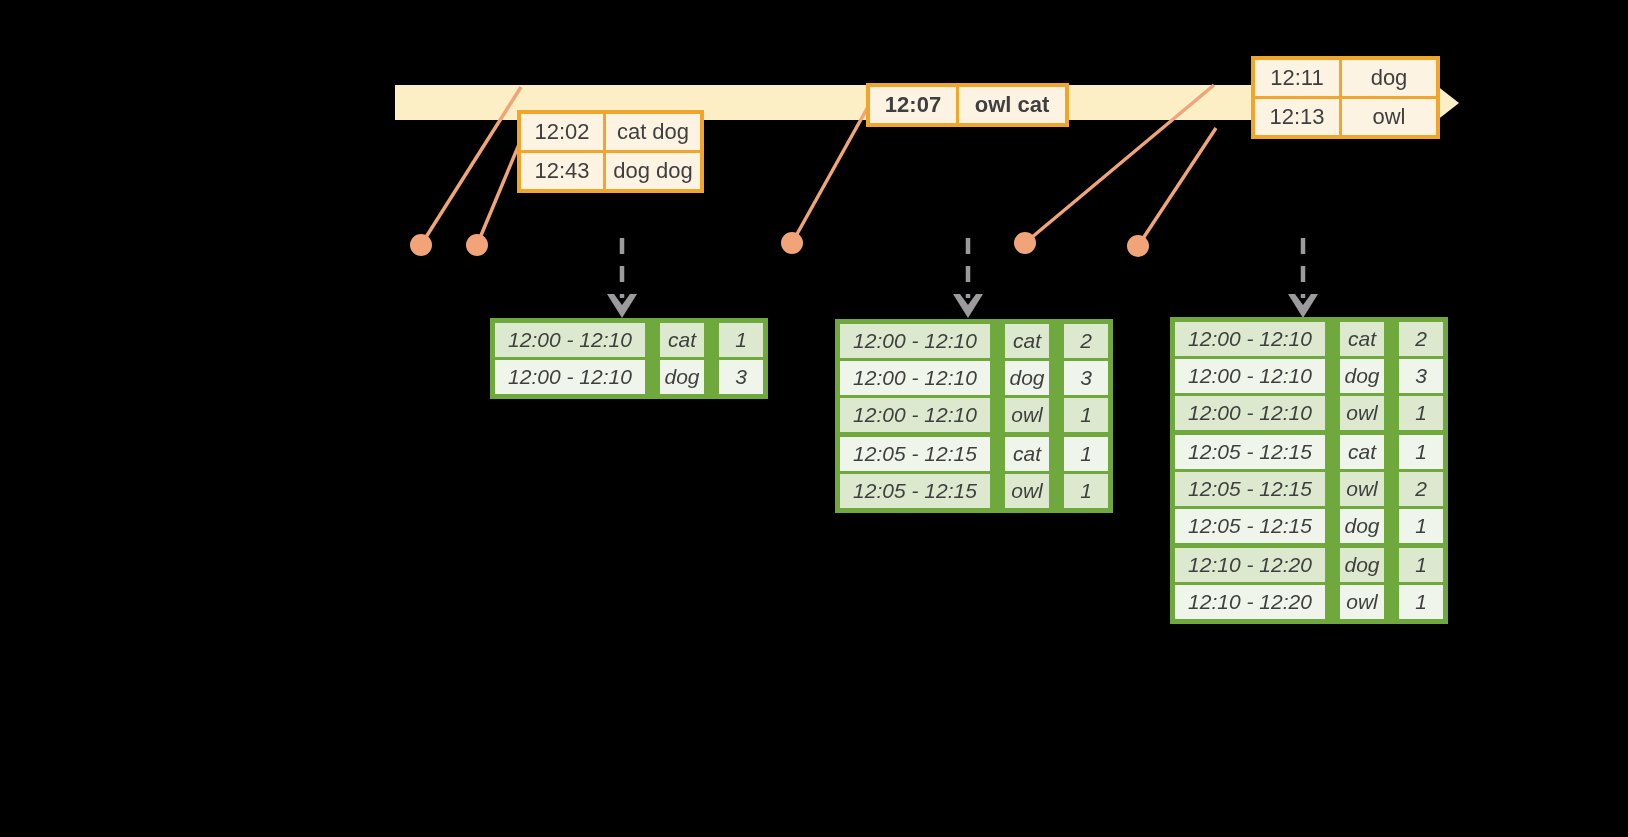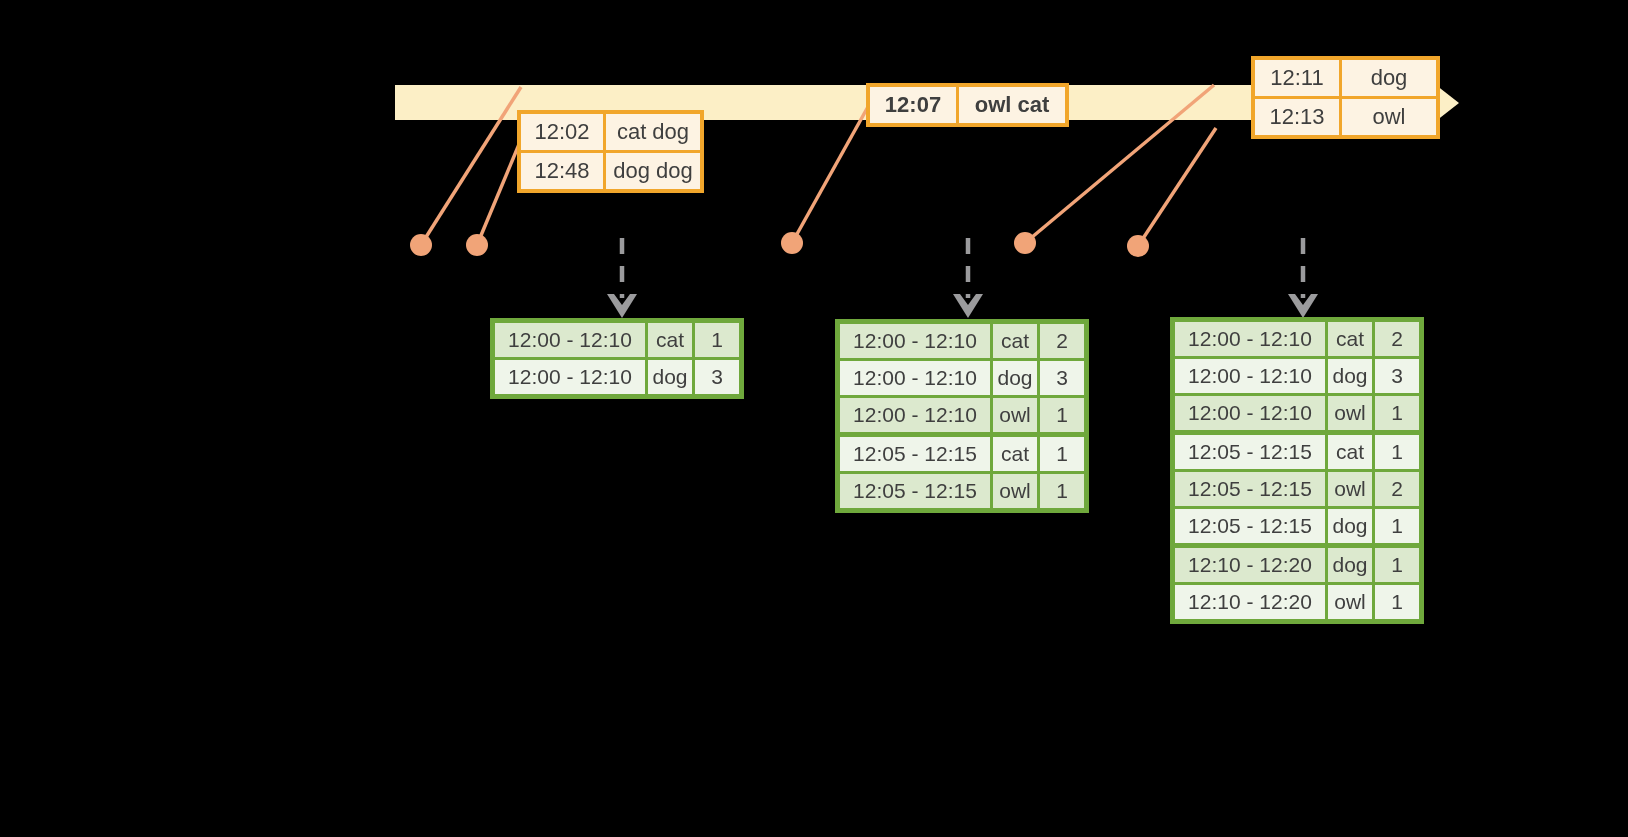--- a/index.html
+++ b/index.html
@@ -37,21 +37,21 @@
   }
 
   
   .result-table {
     position: absolute;
     display: flex; flex-direction: column;
     gap: 3px;
     border: 5px solid var(--result-border);
     background: var(--result-border);
   }
-  .rrow { display: flex; gap: 3px; }
+  .rrow { display: flex; gap: 15px; font-style: italic; }
   .rrow.group-end { margin-bottom: 2px; }
   .rcell {
     height: 34px;
     display: flex; align-items: center; justify-content: center;
     font-size: 21px;
     color: var(--text);
     background: var(--result-row-light);
   }
   .rrow.dark .rcell { background: var(--result-row-dark); }
   .c-window { width: 150px; }
@@ -92,21 +92,21 @@
     </g>
     <g>
       <line class="dash" x1="1303" y1="238" x2="1303" y2="298"></line>
       <polygon class="dashhead" points="1288,294 1303,318 1318,294 1311,294 1303,305 1295,294"></polygon>
     </g>
   </svg>
 
   <div class="event-table" style="left:517px; top:62px; grid-template-columns:82px 94px;margin-top:48px;">
     <div class="ecell erow-dark">12:02</div>
     <div class="ecell erow-dark">cat dog</div>
-    <div class="ecell">12:48</div>
+    <div class="ecell">12:43</div>
     <div class="ecell">dog dog</div>
   </div>
 
   <div class="event-table" style="left:866px; top:83px; grid-template-columns:86px 106px;font-weight:bold;">
     <div class="ecell">12:07</div>
     <div class="ecell">owl cat</div>
   </div>
 
   <div class="event-table" style="left:1211px; top:56px; grid-template-columns:84px 94px;margin-left:40px;">
     <div class="ecell erow-dark">12:11</div>

